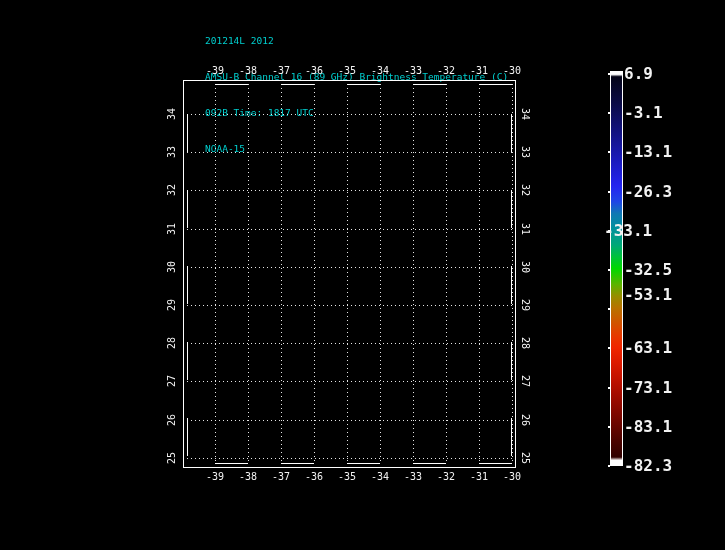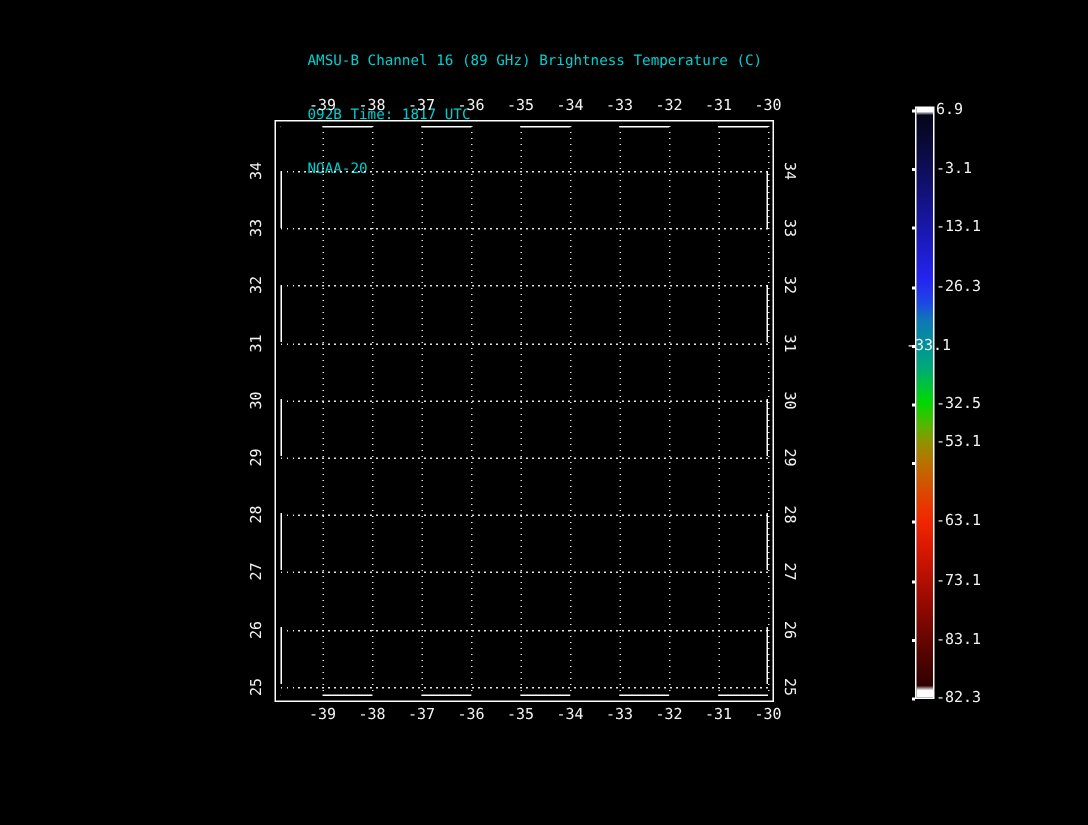--- a/index.html
+++ b/index.html
@@ -32,31 +32,32 @@
     position:absolute;font-size:10px;line-height:11px;white-space:pre;
     text-align:center;
   }
   .rot-l{transform:rotate(-90deg);}
   .rot-r{transform:rotate(90deg);}
   .colorbar{
     position:absolute;left:610px;top:71px;width:13px;height:395px;
     border:1px solid #fff;box-sizing:border-box;
   }
   .cb-dot{position:absolute;width:2px;height:2px;background:#fff;}
-  .cb-label{position:absolute;font-size:10px;line-height:12px;white-space:pre;}
+  .cb-label{position:absolute;font-size:16px;line-height:12px;white-space:pre;font-weight:bold;}
 </style>
 </head>
 <body>
 
 <div class="screen">
 
   <div class="hdr" style="color: rgb(0, 207, 207);">
+    <div>201214L 2012</div>
     <div>AMSU-B Channel 16 (89 GHz) Brightness Temperature (C)</div>
     <div>092B Time: 1817 UTC</div>
-    <div>NOAA-20</div>
+    <div>NOAA-15</div>
   </div>
 
   <div class="map-frame">
     <div class="ib h t"></div>
     <div class="ib h b"></div>
     <div class="ib v l"></div>
     <div class="ib v r"></div>
   </div>
 
   <div id="grid-layer">

